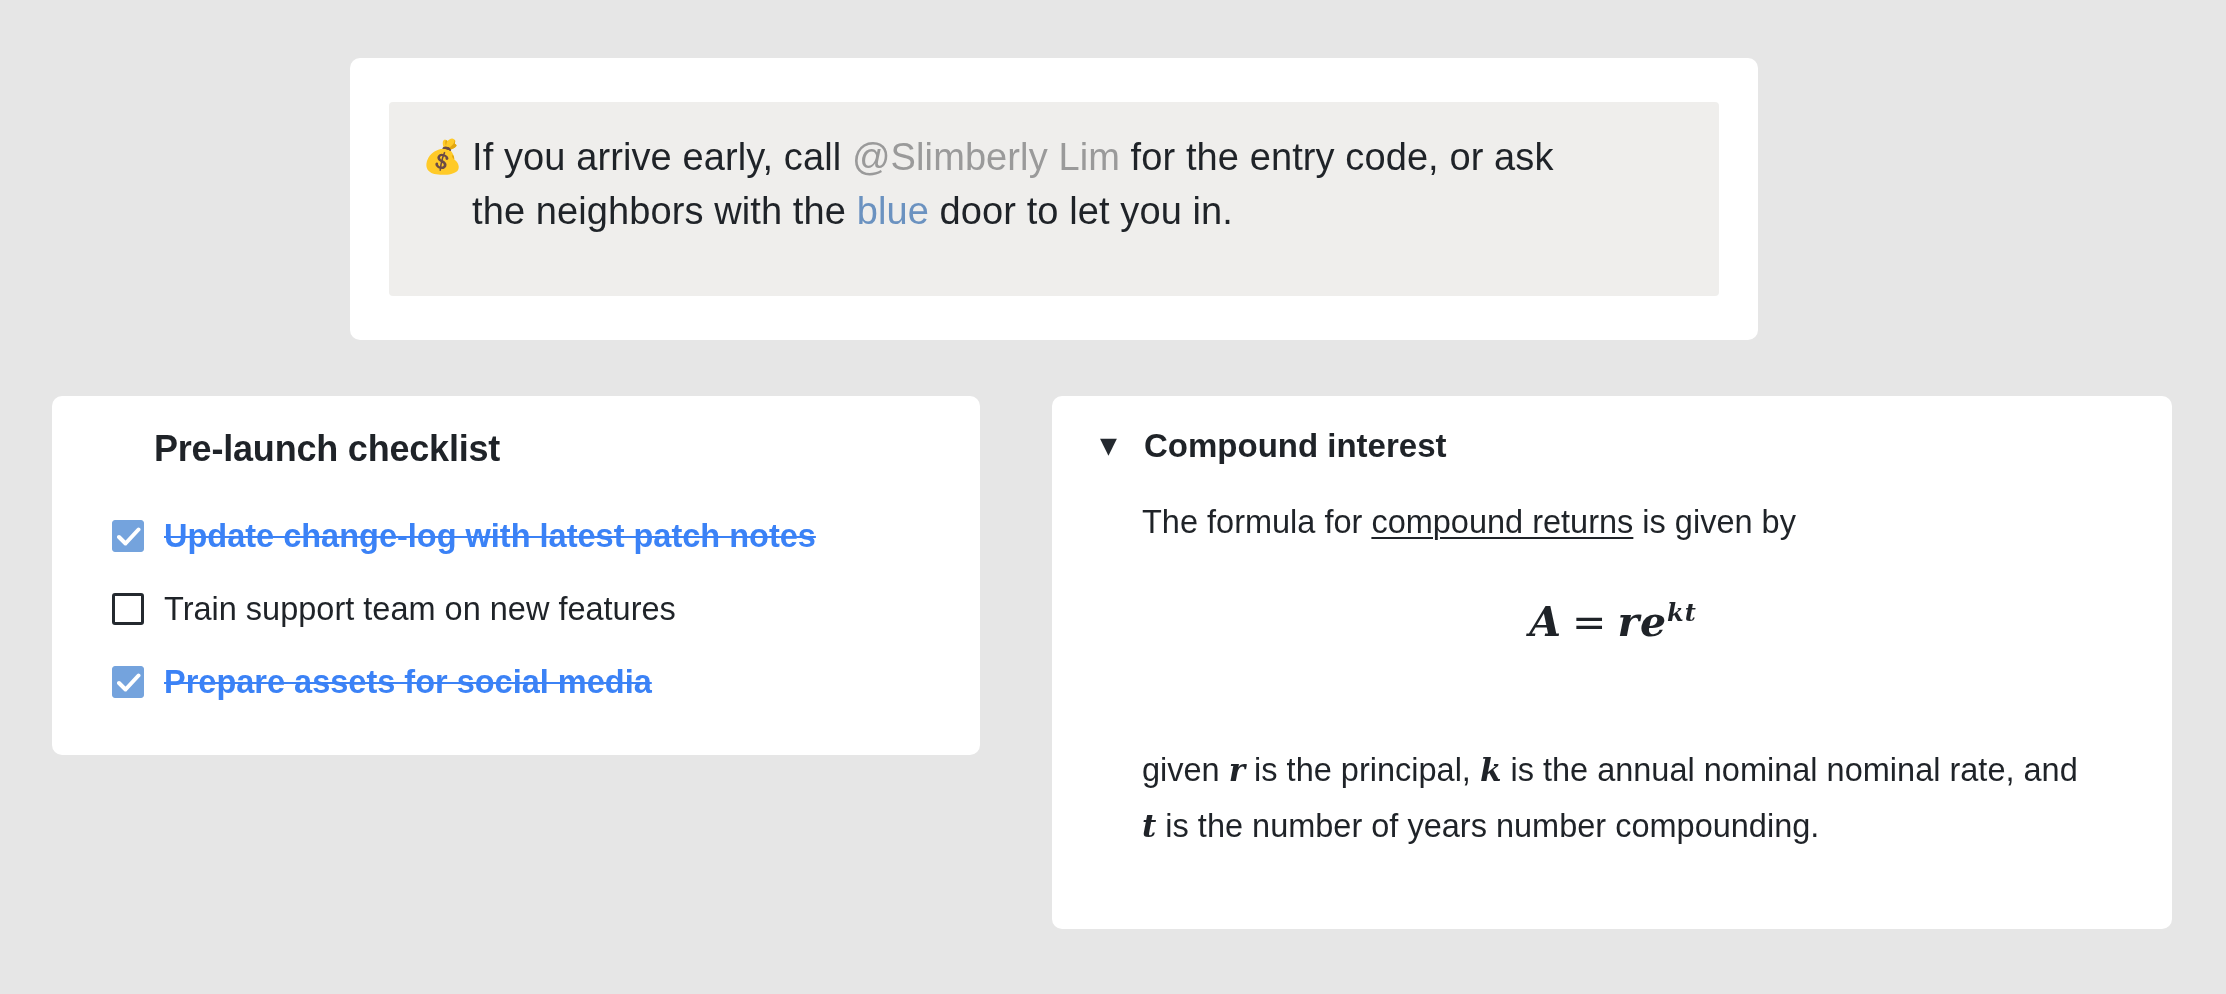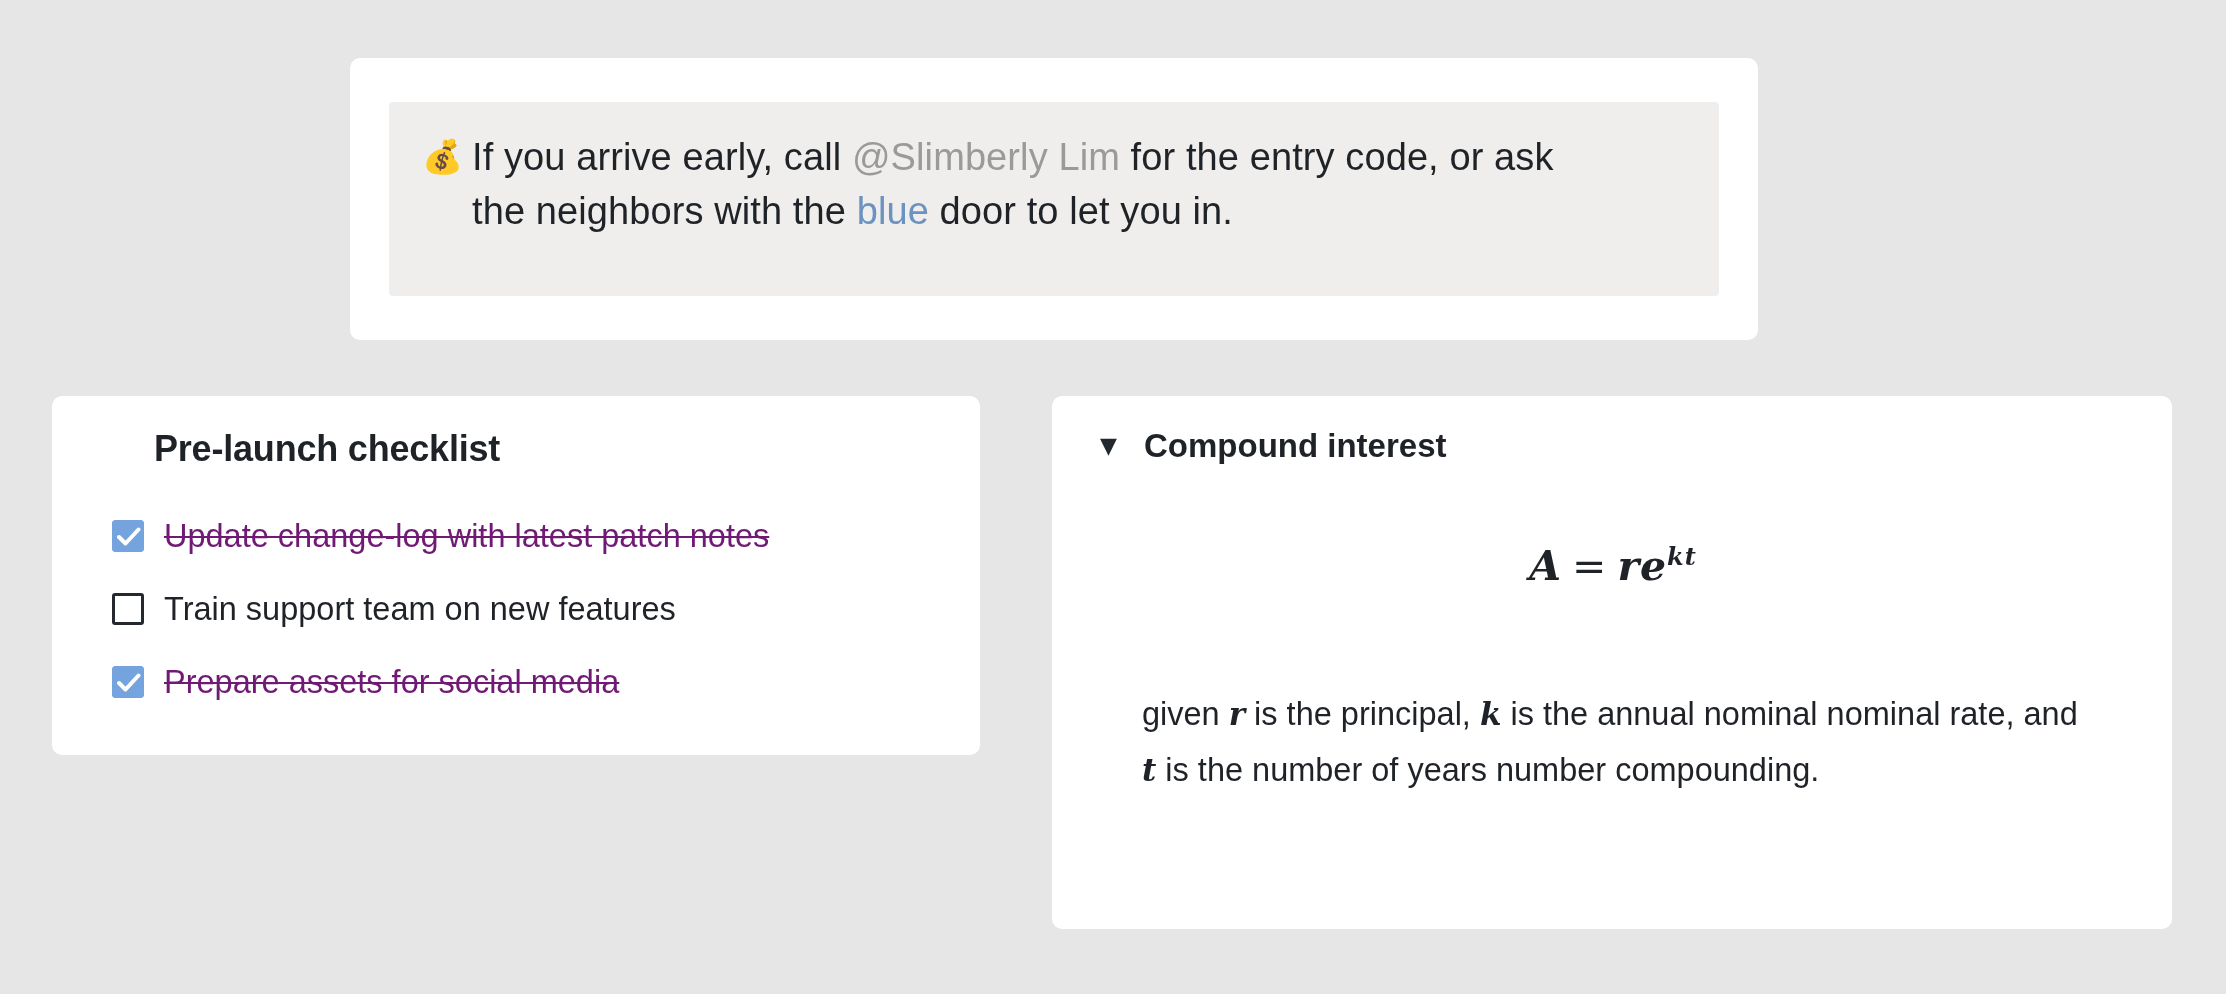--- a/index.html
+++ b/index.html
@@ -136,23 +136,24 @@
     top: 5px;
   }
 
   .item-label {
     font-size: 32.5px;
     line-height: 40px;
     color: #1f2328;
   }
 
   .item-label.done {
-    color: #701a75;
+    color: #3b82f6;
     text-decoration: line-through;
     text-decoration-thickness: 2px;
+    font-weight: bold;
   }
 
   
   .math-card {
     position: absolute;
     left: 1052px;
     top: 396px;
     width: 1120px;
     height: 533px;
     background: #ffffff;
@@ -291,20 +292,21 @@
 
   <div class="math-card">
 
     <div class="details-summary">
       <span class="triangle">▼</span>
       <span class="summary-label">Compound interest</span>
     </div>
 
     <div class="math-body">
 
+      <div class="math-line"><span>The formula for </span><span class="underlined">compound returns</span><span> is given by</span></div>
 
       <div class="formula-block">
         <span class="formula"><span>A</span><span class="op">=</span><span>re</span><sup>kt</sup></span>
       </div>
 
       <div class="para"><span>given </span><span class="mvar">r</span><span> is the principal, </span><span class="mvar">k</span><span> is the annual nominal nominal rate, and </span><span class="mvar">t</span><span> is the number of years number compounding.</span></div>
 
     </div>
   </div>
 

